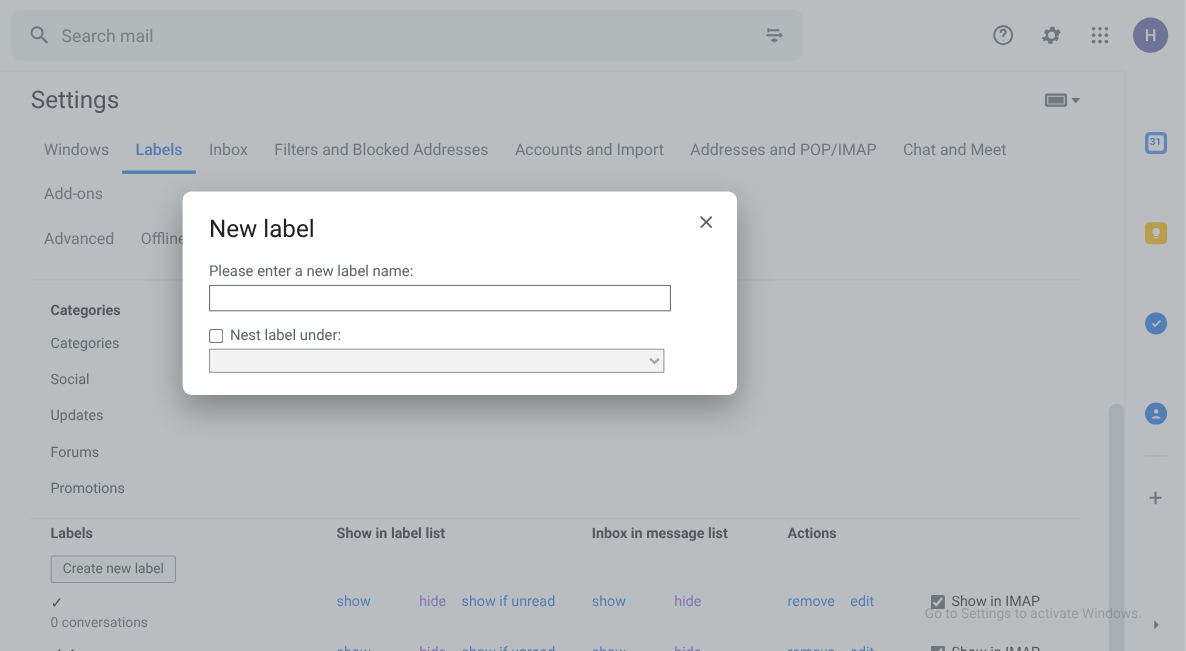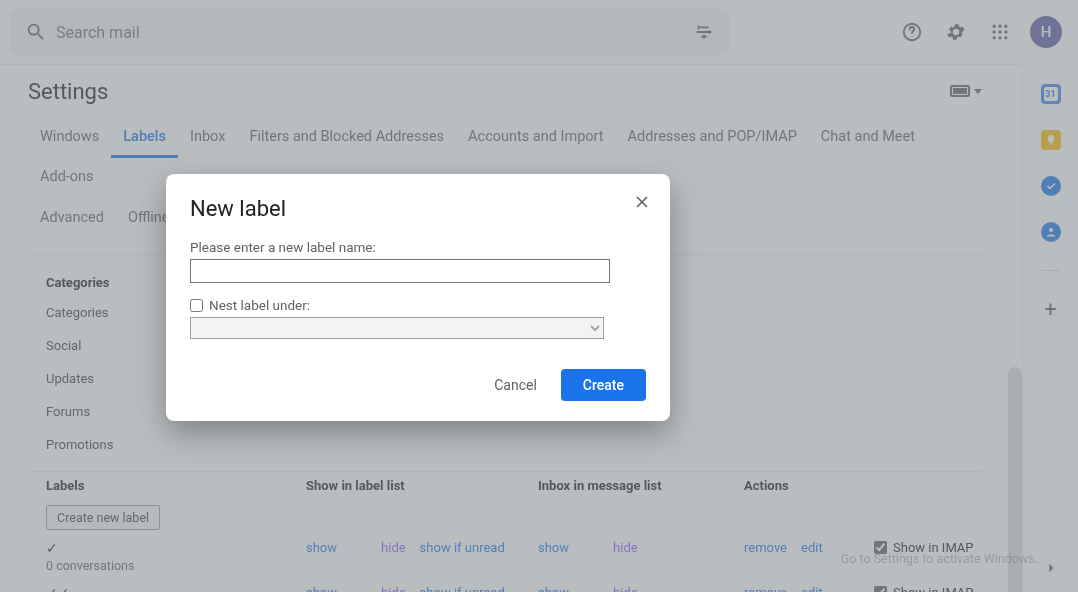--- a/index.html
+++ b/index.html
@@ -35,21 +35,21 @@
   .tabs-row2 { display:flex; }
 
   .section { margin-top:18px; margin-right:40px; border-top:1px solid #e8eaed; padding-top:14px; }
   .section-title { font-size:13px; font-weight:700; padding:6px 18px; }
   .cat-item { font-size:13px; color:#3c4043; padding:10px 18px; line-height:1; }
 
   .labels-head { display:flex; font-size:13px; font-weight:700; padding:6px 0 6px 18px; border-top:1px solid #e8eaed; margin-top:10px; margin-right:40px;}
   .col-lbl { flex:0 0 260px; }
   .col-list { flex:0 0 232px; }
   .col-msg  { flex:0 0 178px; }
-  .col-act  { flex:0 0 130px;margin-left:28px; }
+  .col-act  { flex:0 0 130px; }
   .col-imap { flex:1; }
 
   .create-btn { border:1px solid #9aa0a6; background:#f8f9fa; padding:4px 10px; font-size:12.5px; color:#3c4043; cursor:pointer; margin:6px 0 4px 18px; border-radius:2px; }
 
   .label-row { display:flex; align-items:flex-start; padding:6px 0 6px 18px; font-size:13px; margin-right:40px;}
   .label-row .col-lbl { display:flex; flex-direction:column; gap:2px; }
   .label-name { color:#202124; font-size:14px;}
   .label-sub  { color:#5f6368; font-size:12.5px; }
   .sh-row { display:flex; gap:14px; }
   .link { color:#1a73e8; cursor:pointer; }
@@ -70,21 +70,21 @@
   .m-input { width:420px; height:24px; border:1px solid #757575; padding:0 4px; font-size:13px; margin-bottom:14px; }
   .nest-row { display:flex; align-items:center; gap:6px; margin-bottom:4px; }
   .nest-row input[type=checkbox]{ width:13px; height:13px; }
   .nest-row span { font-size:13.5px; color:#5f6368; }
   .m-select { width:414px; height:22px; border:1px solid #757575; background:#efefef; font-size:13px; }
   .m-actions { display:flex; justify-content:flex-end; gap:8px; margin-top:30px; }
   .btn-cancel { border:none; background:transparent; color:#5f6368; font-size:14px; padding:8px 16px; cursor:pointer; border-radius:4px; }
   .btn-create { border:none; background:#1a73e8; color:#fff; font-size:14px; padding:8px 22px; cursor:pointer; border-radius:4px; font-weight:500; }
 
   
-  .sp-icon { width:20px; height:20px; border-radius:4px; display:flex; align-items:center; justify-content:center; font-size:10px; color:#fff; cursor:pointer;}
+  .sp-icon { width:20px; height:20px; border-radius:4px; display:flex; align-items:center; justify-content:center; font-size:10px; color:#fff; cursor:pointer;margin-top:36px;}
   .sp-cal { background:linear-gradient(#4285f4,#4285f4); position:relative;}
   .sp-cal:before{content:""; position:absolute; inset:3px; background:#fff; border-radius:2px;}
   .sp-cal span{position:relative; color:#1a73e8; font-weight:700; font-size:9px;}
   .sp-keep { background:#fbbc04; }
   .sp-tasks { background:#1a73e8; border-radius:50%; }
   .sp-contacts { background:#1a73e8; border-radius:50%; }
   .sp-divider { width:20px; border-top:1px solid #dadce0; margin:2px 0;}
   .sp-plus { color:#5f6368; font-size:22px; cursor:pointer; line-height:1;}
   .sp-collapse { position:absolute; bottom:14px; color:#5f6368; cursor:pointer; }
 
@@ -281,17 +281,13 @@
       </svg>
   </div>
   <h2>New label</h2>
   <div class="m-label">Please enter a new label name:</div>
   <input class="m-input" type="text" style="">
   <div class="nest-row">
     <input type="checkbox" style="">
     <span>Nest label under:</span>
   </div>
   <select class="m-select" disabled=""></select>
-  <div class="m-actions">
-    <button class="btn-cancel">Cancel</button>
-    <button class="btn-create">Create</button>
-  </div>
 </div>
 
 </body></html>

